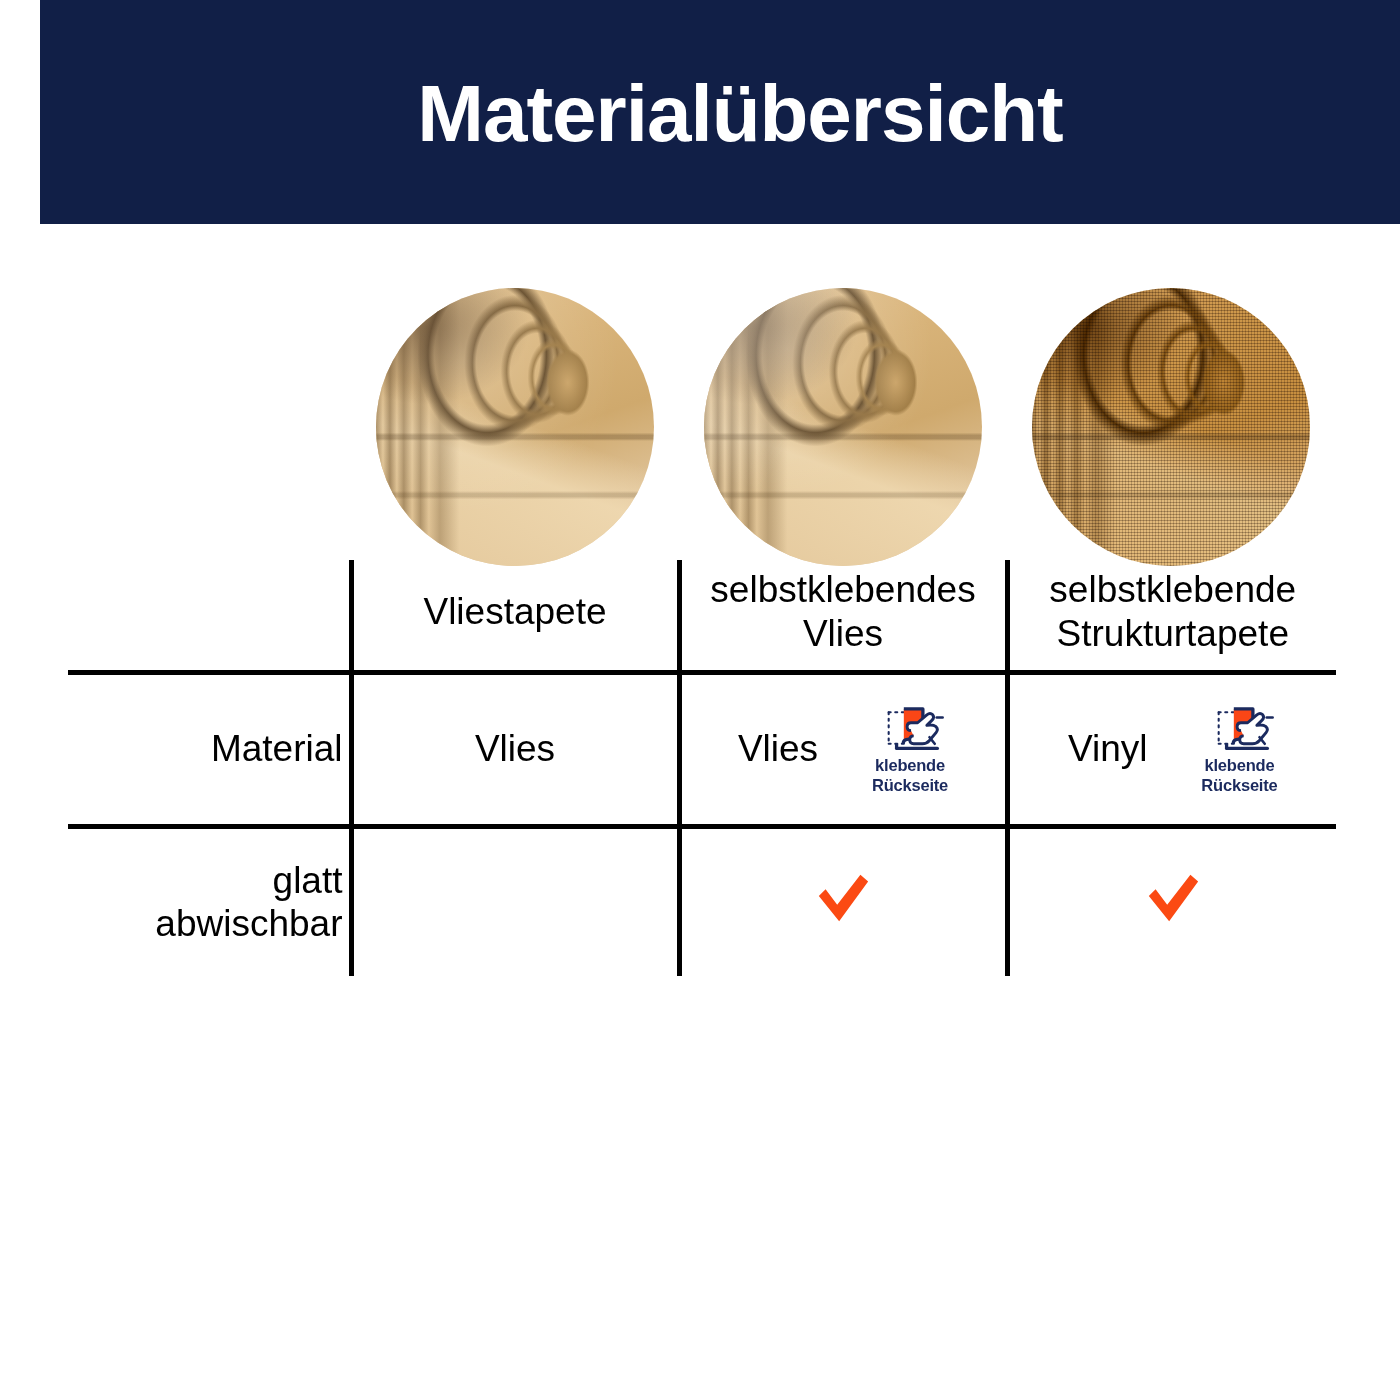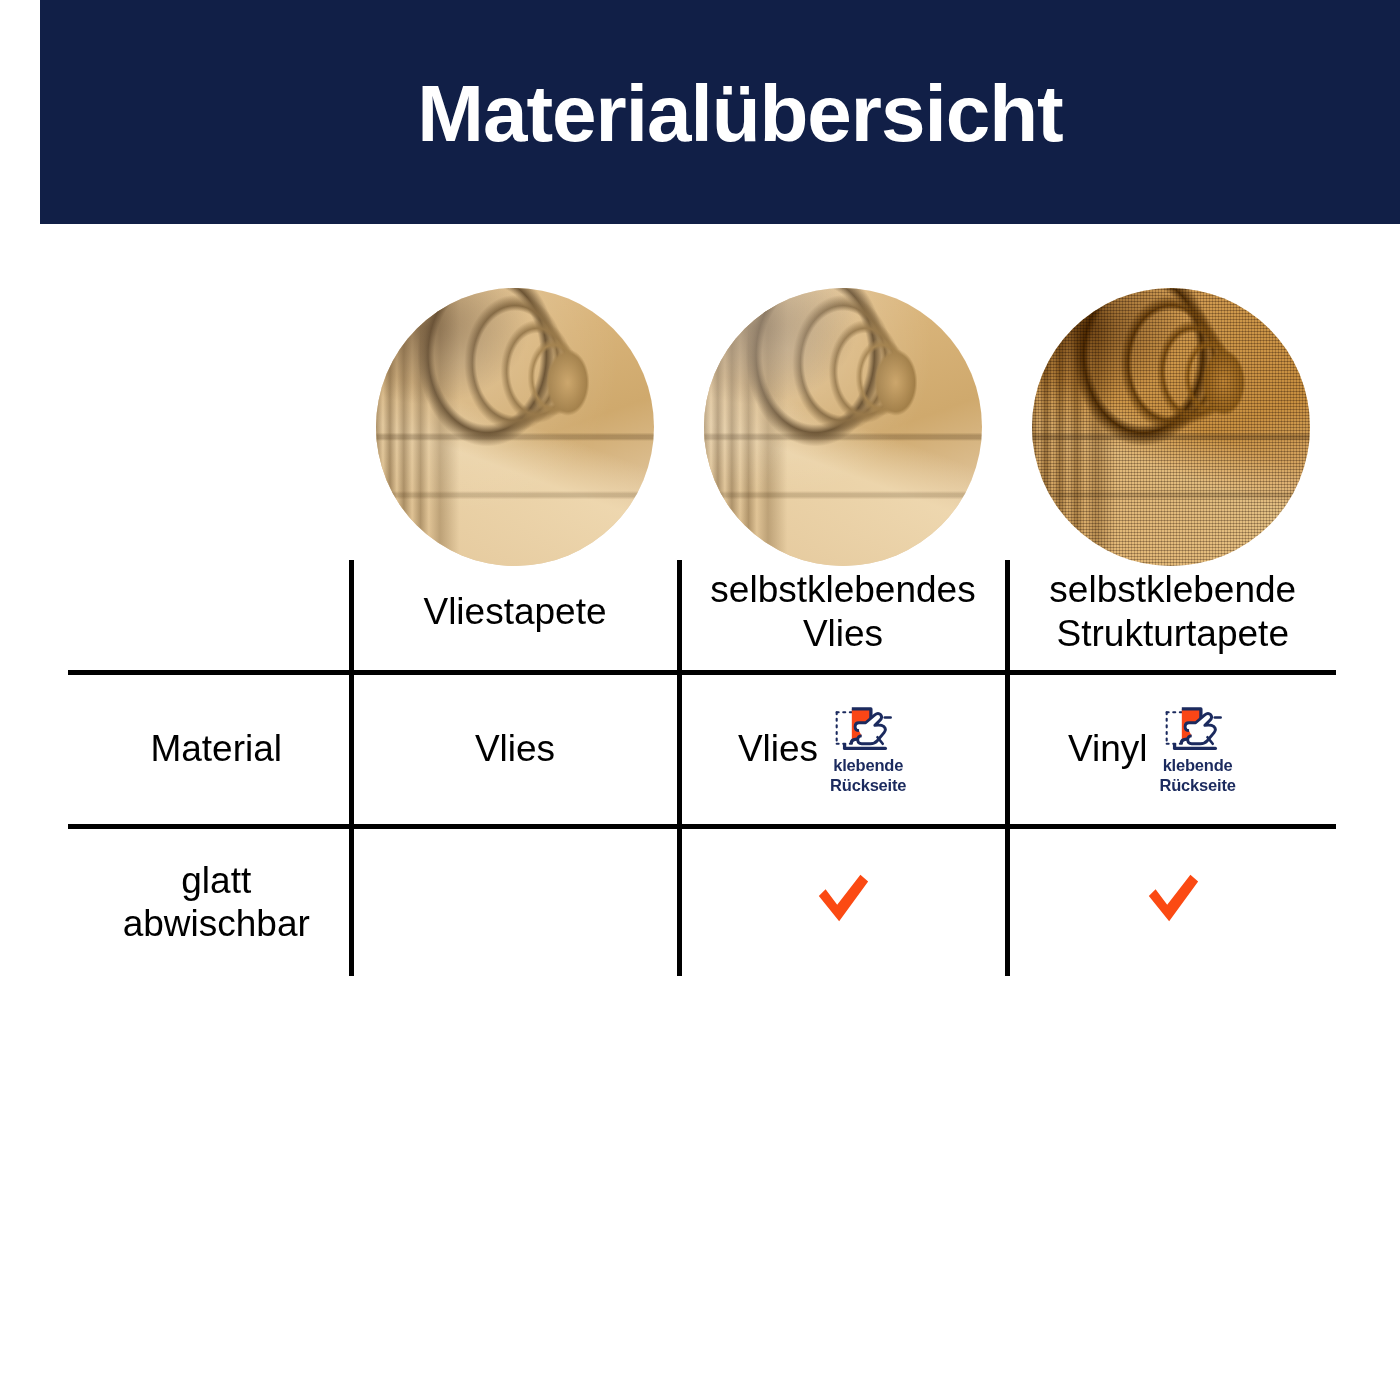--- a/index.html
+++ b/index.html
@@ -159,21 +159,21 @@
     line-height: 1.17;
     padding: 0 6px;
     box-sizing: border-box;
   }
   
   .mat-table td.sep { border-left: 5px solid #000000; }
   
   .mat-table tr.ruled > td { border-top: 5px solid #000000; }
 
   td.row-label {
-    text-align: center;
+    text-align: right;
     padding-left: 22px;
     font-size: 37px;
   }
 
   
   tr.head-row td { vertical-align: middle; height: 112px; padding-bottom: 6px; }
   tr.head-row td.sep { border-left: 5px solid #000000; }
 
   tr.r-material   td { height: 154px; }
   tr.r-grammatur  td { height: 140px; }
@@ -186,21 +186,21 @@
     align-items: center;
     justify-content: center;
     gap: 12px;
   }
   .cell-inline .txt { white-space: nowrap; }
 
   
   .adhesive-badge {
     display: inline-flex;
     flex-direction: column;
-    align-items: flex-start;
+    align-items: flex-end;
     width: 118px;
     flex: 0 0 auto;
   }
   .adhesive-badge .badge-icon { width: 66px; height: 50px; display: block; }
   .adhesive-badge .badge-text {
     font-size: 16.5px;
     font-weight: bold;
     color: #1b2a5e;
     line-height: 1.16;
     text-align: center;

